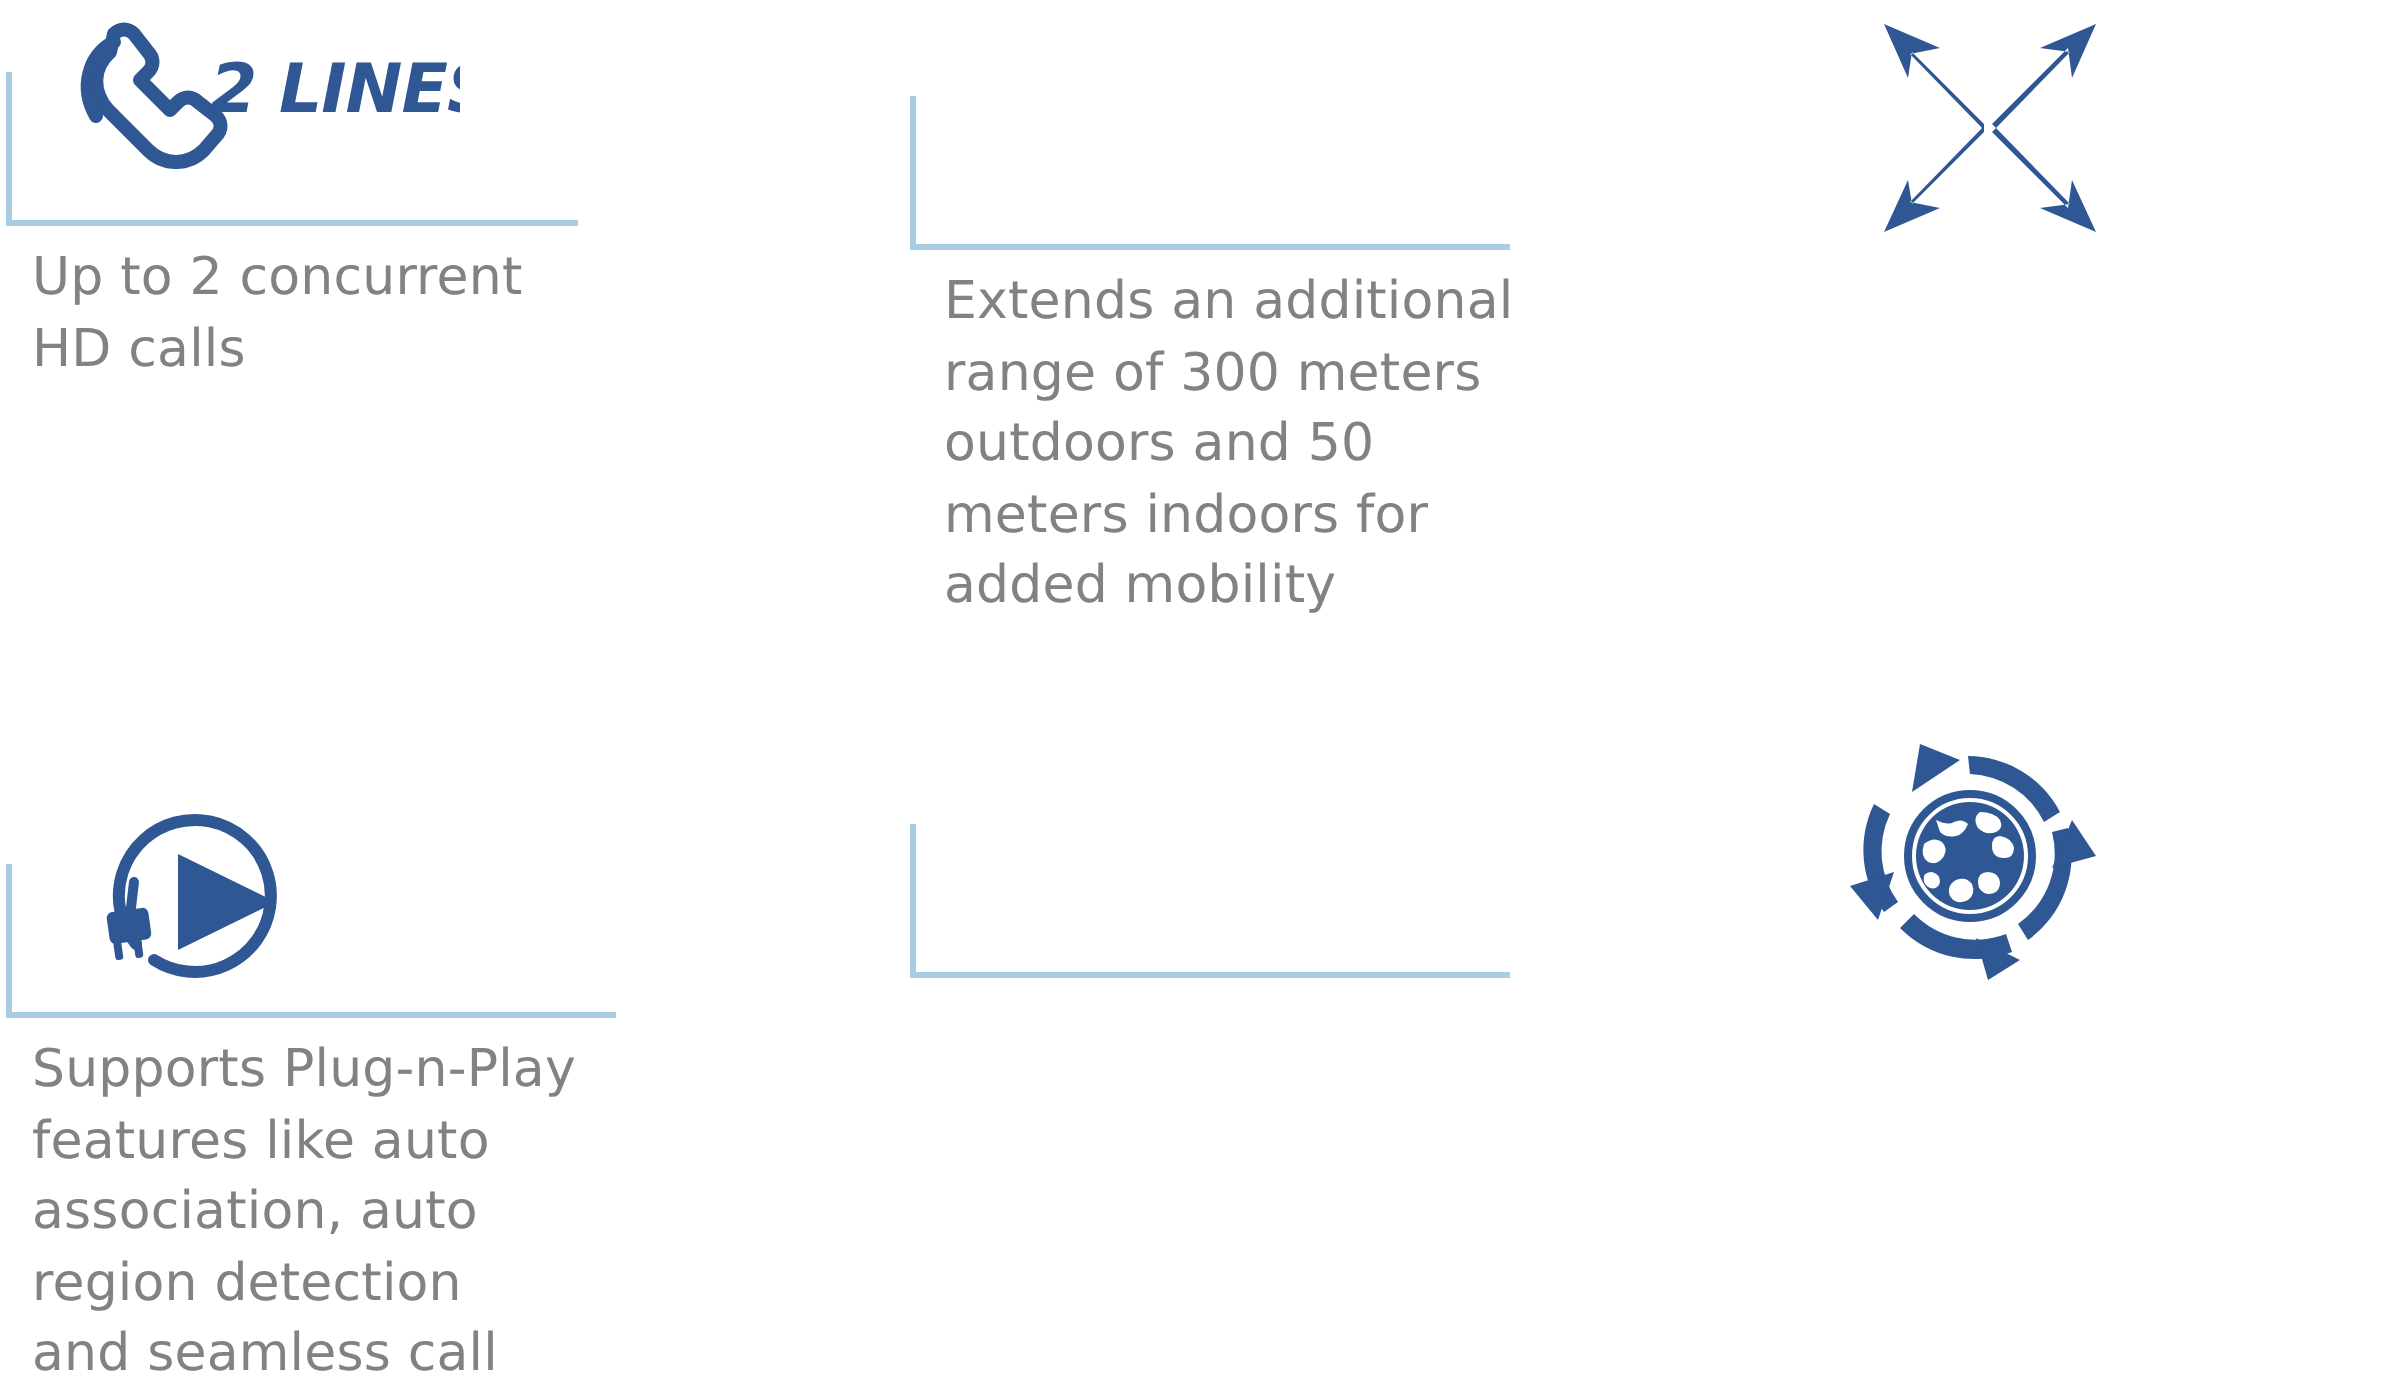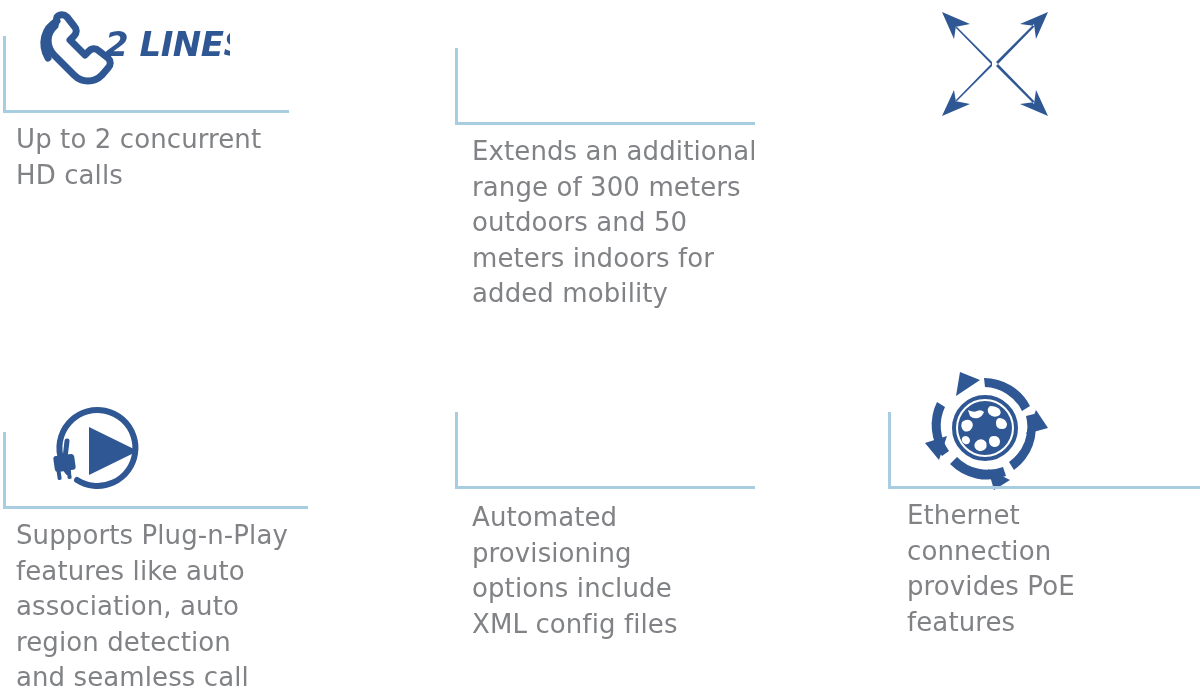--- a/index.html
+++ b/index.html
@@ -190,29 +190,16 @@
           <path fill="#ffffff" d="M46 40 q6 3 9 1 q4 -2 7 1 q-2 5 -6 6 q-5 1 -8 -2 Z"></path>
           <path fill="#ffffff" d="M40 52 q5 -4 9 -1 q3 3 1 7 q-3 5 -8 3 q-4 -3 -2 -9 Z"></path>
           <path fill="#ffffff" d="M68 36 q7 0 10 4 q2 4 -2 6 q-5 2 -9 -2 q-3 -5 1 -8 Z"></path>
           <path fill="#ffffff" d="M78 48 q6 1 7 6 q0 5 -5 5 q-6 0 -6 -6 q0 -5 4 -5 Z"></path>
           <path fill="#ffffff" d="M56 70 q5 -2 8 2 q2 5 -2 8 q-6 3 -9 -2 q-2 -5 3 -8 Z"></path>
           <path fill="#ffffff" d="M72 66 q5 0 6 5 q0 6 -6 6 q-5 -1 -5 -6 q0 -5 5 -5 Z"></path>
           <path fill="#ffffff" d="M44 66 q4 1 4 5 q-1 4 -5 3 q-4 -2 -3 -6 q1 -2 4 -2 Z"></path>
         </g>
       </svg>
     </div>
-    <div class="cell-text">Automated
-provisioning
-options include
-XML config files</div>
-  </div>
-
-  <div class="cell" id="cell-6">
-    <div class="rule-v"></div>
-    <div class="rule-h"></div>
-
-    <div class="cell-text">Ethernet
-connection
-provides PoE
-features</div>
-  </div>
+  </div>
+
 
 </div>
 
 </body></html>

